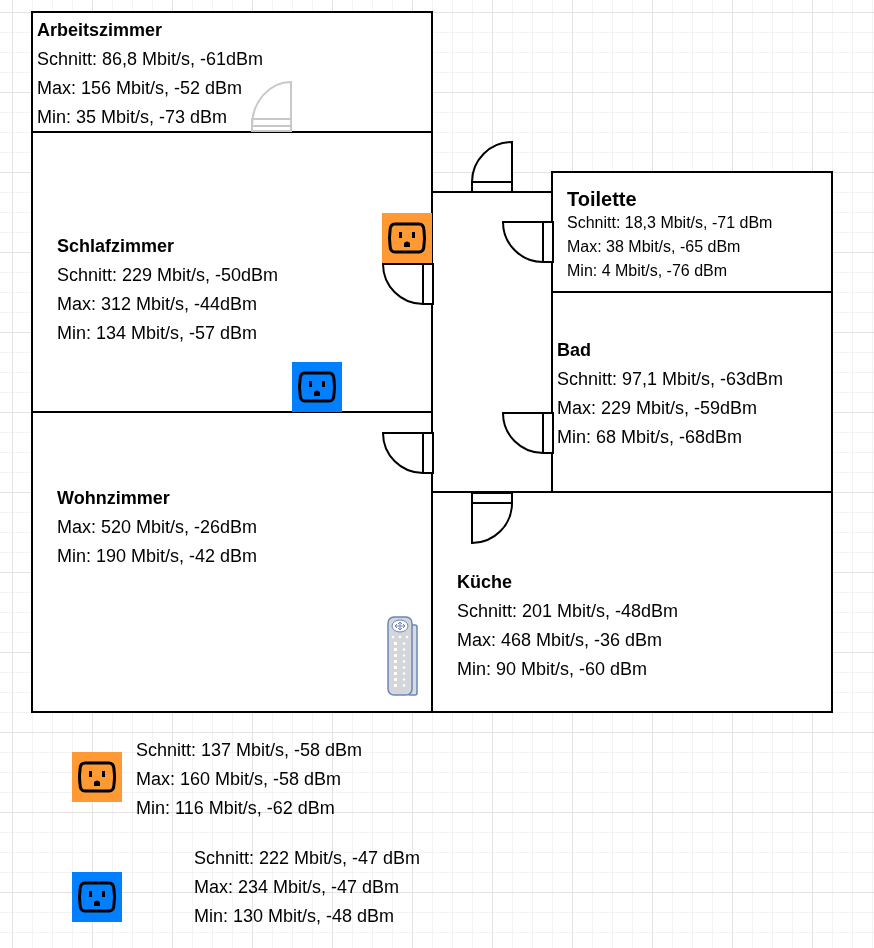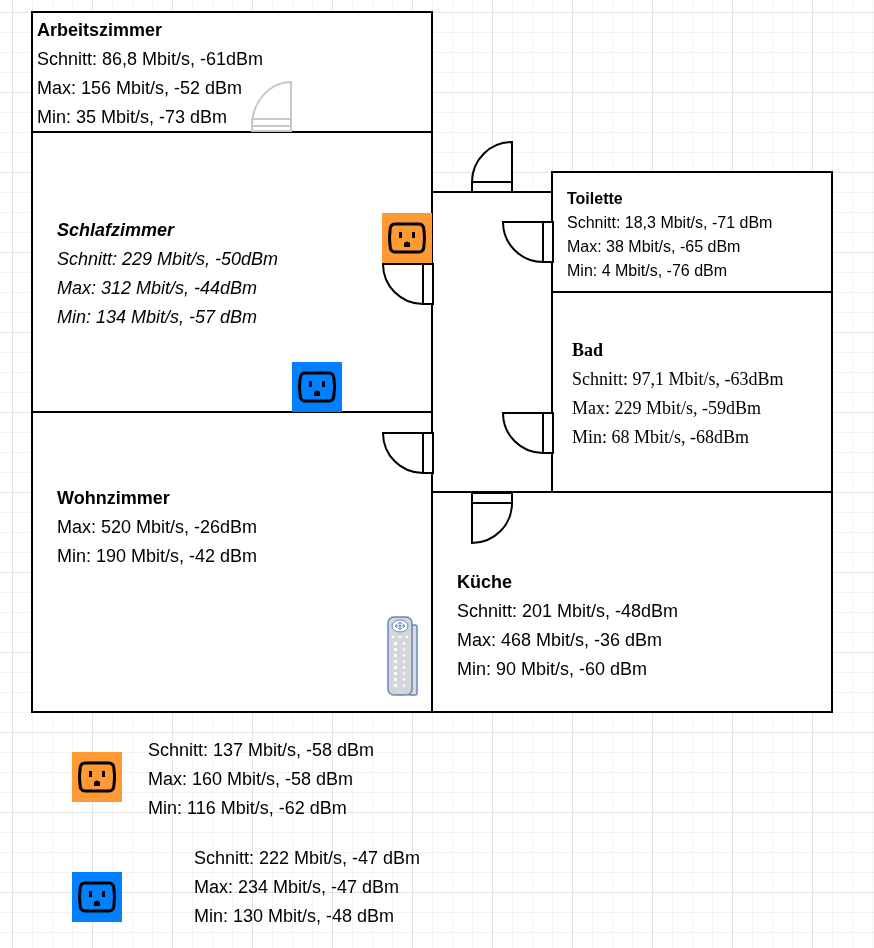--- a/index.html
+++ b/index.html
@@ -17,21 +17,21 @@
     color: #000;
   }
   #plan { position: absolute; left: 0; top: 0; }
   .room {
     position: absolute; box-sizing: border-box;
     border: 2px solid #000; background: #fff;
   }
   .label { position: absolute; font-size: 18px; line-height: 29px; white-space: nowrap; }
   .label .title { font-weight: bold; font-size: 18px; }
   .label.small { font-size: 16px; line-height: 24px; }
-  .label.small .title { font-size: 16px; }
+  .label.small .title { font-size: 20px; }
   .outlet {
     position: absolute; width: 50px; height: 50px;
     display: flex; align-items: center; justify-content: center;
   }
   .outlet svg { width: 40px; height: 34px; }
   .legend-text { position: absolute; font-size: 18px; line-height: 29px; white-space: nowrap; }
   .repeater { position: absolute; }
 </style>
 </head>
 <body>
@@ -83,41 +83,41 @@
   </g>
 </svg>
 
 <div class="label" style="left:37px; top:16px;">
   <div class="title">Arbeitszimmer</div>
   <div>Schnitt: 86,8 Mbit/s, -61dBm</div>
   <div>Max: 156 Mbit/s, -52 dBm</div>
   <div>Min: 35 Mbit/s, -73 dBm</div>
 </div>
 
-<div class="label" style="left:57px; top:216px;font-style:italic;">
+<div class="label" style="left:57px; top:232px;">
   <div class="title">Schlafzimmer</div>
   <div>Schnitt: 229 Mbit/s, -50dBm</div>
   <div>Max: 312 Mbit/s, -44dBm</div>
   <div>Min: 134 Mbit/s, -57 dBm</div>
 </div>
 
 <div class="label" style="left:57px; top:484px;">
   <div class="title">Wohnzimmer</div>
   <div>Max: 520 Mbit/s, -26dBm</div>
   <div>Min: 190 Mbit/s, -42 dBm</div>
 </div>
 
 <div class="label small" style="left:567px; top:187px;">
   <div class="title">Toilette</div>
   <div>Schnitt: 18,3 Mbit/s, -71 dBm</div>
   <div>Max: 38 Mbit/s, -65 dBm</div>
   <div>Min: 4 Mbit/s, -76 dBm</div>
 </div>
 
-<div class="label" style="left:572px; top:336px;font-family:Liberation Serif, serif;">
+<div class="label" style="left:557px; top:336px;">
   <div class="title">Bad</div>
   <div>Schnitt: 97,1 Mbit/s, -63dBm</div>
   <div>Max: 229 Mbit/s, -59dBm</div>
   <div>Min: 68 Mbit/s, -68dBm</div>
 </div>
 
 <div class="label" style="left:457px; top:568px;">
   <div class="title">Küche</div>
   <div>Schnitt: 201 Mbit/s, -48dBm</div>
   <div>Max: 468 Mbit/s, -36 dBm</div>
@@ -170,21 +170,21 @@
 </svg>
 
 <div class="outlet" style="left:72px; top:752px; background:#ff9933;">
   <svg viewBox="0 0 40 34">
       <path d="M8 3 H32 Q37 3 37 10 Q38 17 37 24 Q37 31 32 31 H8 Q3 31 3 24 Q2 17 3 10 Q3 3 8 3 Z" fill="none" stroke="#000" stroke-width="3"></path>
       <rect x="12" y="11" width="3" height="6" fill="#000"></rect>
       <rect x="25" y="11" width="3" height="6" fill="#000"></rect>
       <path d="M17 26 V22 Q20 19 23 22 V26 Z" fill="#000"></path>
     </svg>
 </div>
-<div class="legend-text" style="left:148px; top:736px;">
+<div class="legend-text" style="left:136px; top:736px;">
   <div>Schnitt: 137 Mbit/s, -58 dBm</div>
   <div>Max: 160 Mbit/s, -58 dBm</div>
   <div>Min: 116 Mbit/s, -62 dBm</div>
 </div>
 
 <div class="outlet" style="left:72px; top:872px; background:#0080ff;">
   <svg viewBox="0 0 40 34">
       <path d="M8 3 H32 Q37 3 37 10 Q38 17 37 24 Q37 31 32 31 H8 Q3 31 3 24 Q2 17 3 10 Q3 3 8 3 Z" fill="none" stroke="#000" stroke-width="3"></path>
       <rect x="12" y="11" width="3" height="6" fill="#000"></rect>
       <rect x="25" y="11" width="3" height="6" fill="#000"></rect>

